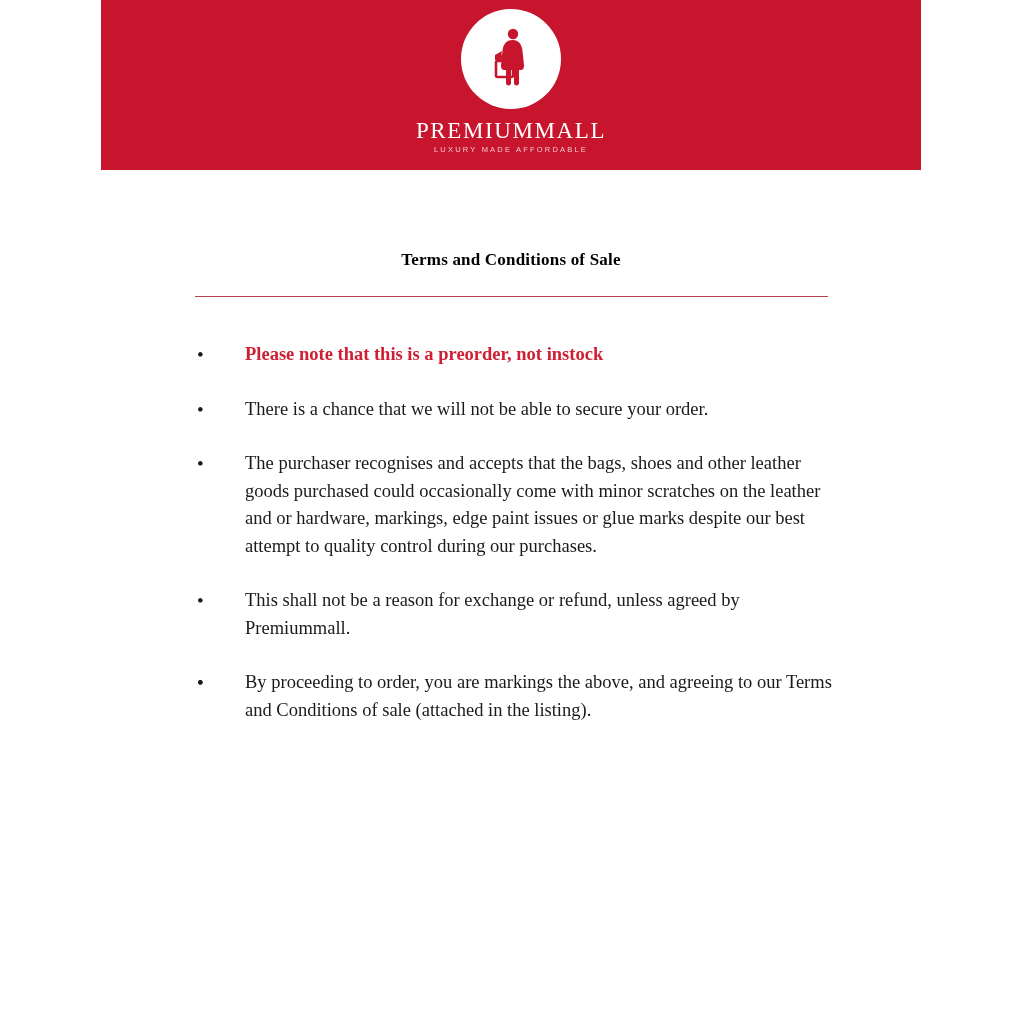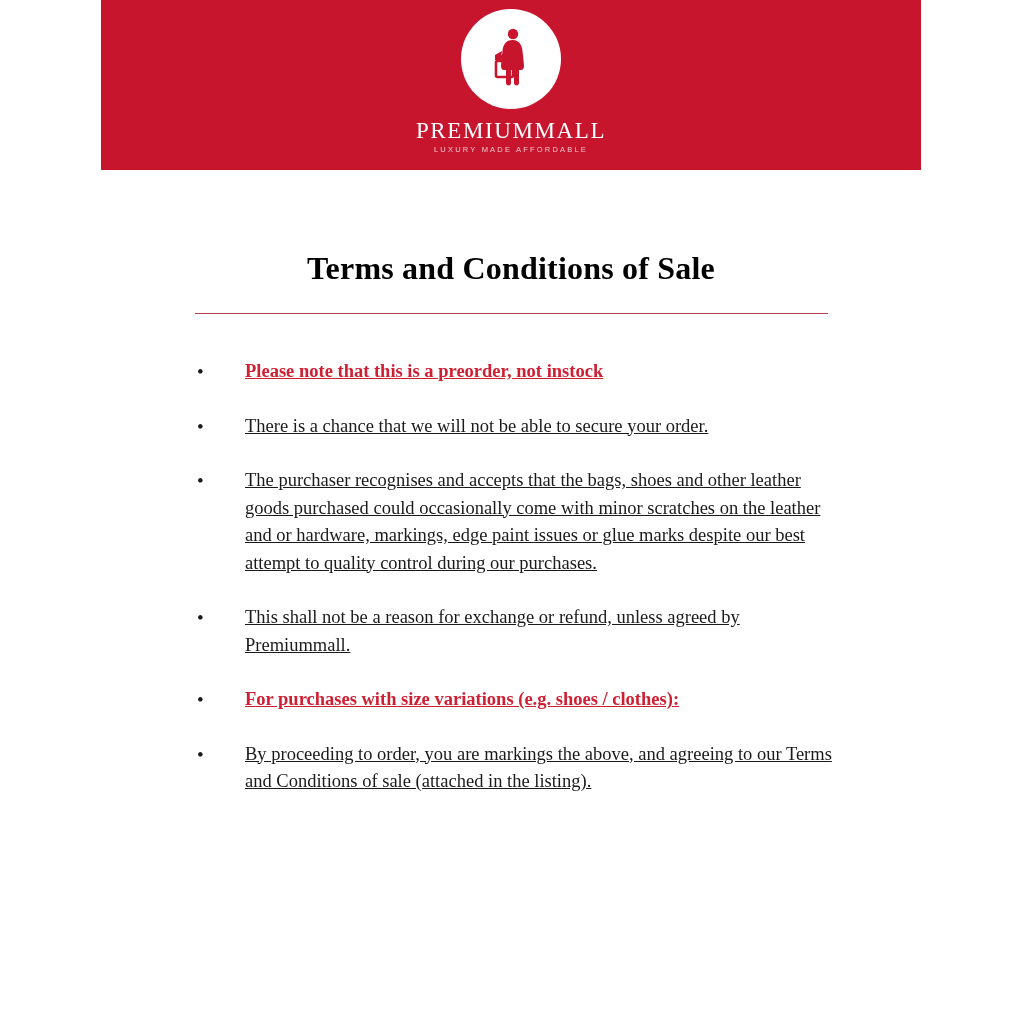--- a/index.html
+++ b/index.html
@@ -73,21 +73,21 @@
     position: absolute;
     left: 101px;
     top: 170px;
     width: 820px;
   }
 
   .doc-title {
     text-align: center;
     font-family: "Liberation Serif", serif;
     font-weight: bold;
-    font-size: 32px;
+    font-size: 17px;
     color: #000000;
     margin: 80px 0 0 0;
     letter-spacing: 0.2px;
   }
 
   .rule {
     width: 633px;
     height: 1px;
     background: #b8414f;
     margin: 26px auto 0 auto;
@@ -112,21 +112,20 @@
     font-size: 19px;
     line-height: 27.5px;
     color: #1a1a1a;
   }
   .bullet-item p {
     margin: 0;
     font-family: "Liberation Serif", serif;
     font-size: 18.5px;
     line-height: 27.5px;
     color: #1a1a1a;
-    text-decoration: underline;
   }
   .bullet-item p.accent {
     color: #cf1f33;
     font-weight: bold;
   }
 </style>
 </head>
 <body>
 
 <div class="page">
@@ -170,21 +169,20 @@
         <p>The purchaser recognises and accepts that the bags, shoes and other leather goods purchased could occasionally come with minor scratches on the leather and or hardware, markings, edge paint issues or glue marks despite our best attempt to quality control during our purchases.</p>
       </div>
 
       <div class="bullet-item">
         <span class="dot">•</span>
         <p>This shall not be a reason for exchange or refund, unless agreed by Premiummall.</p>
       </div>
 
       <div class="bullet-item">
         <span class="dot">•</span>
-        <p class="accent">For purchases with size variations (e.g. shoes / clothes):</p>
       </div>
 
       <div class="bullet-item">
         <span class="dot">•</span>
         <p>By proceeding to order, you are markings the above, and agreeing to our Terms and Conditions of sale (attached in the listing).</p>
       </div>
 
     </div>
   </div>
 </div>

